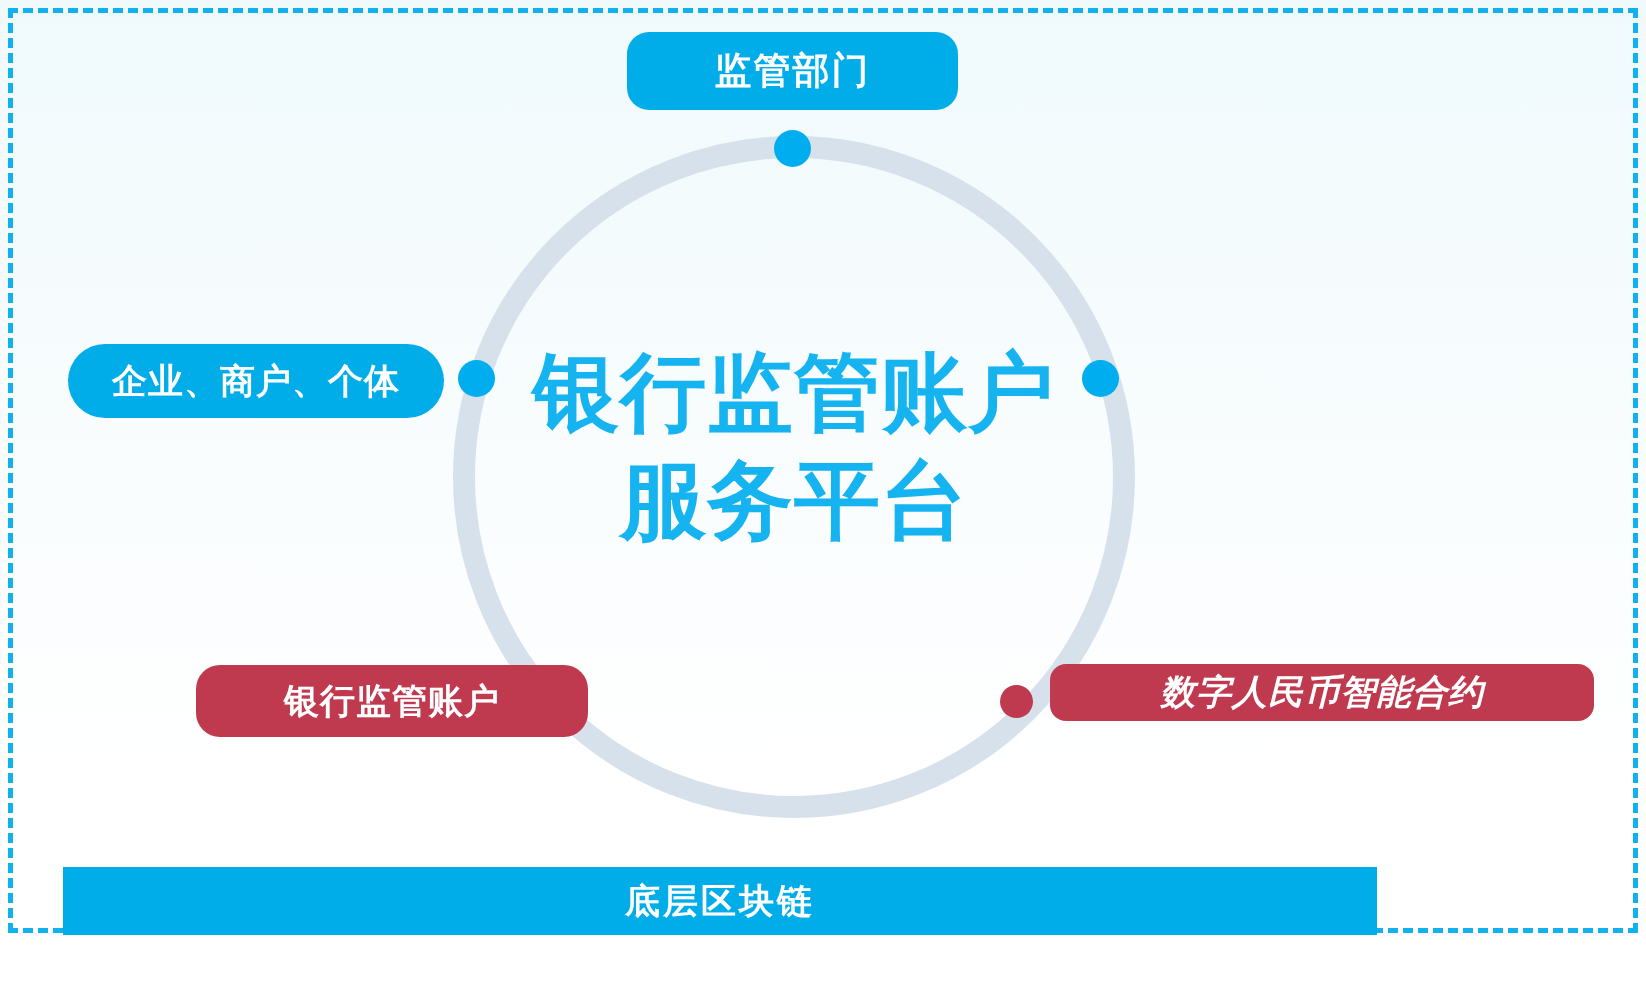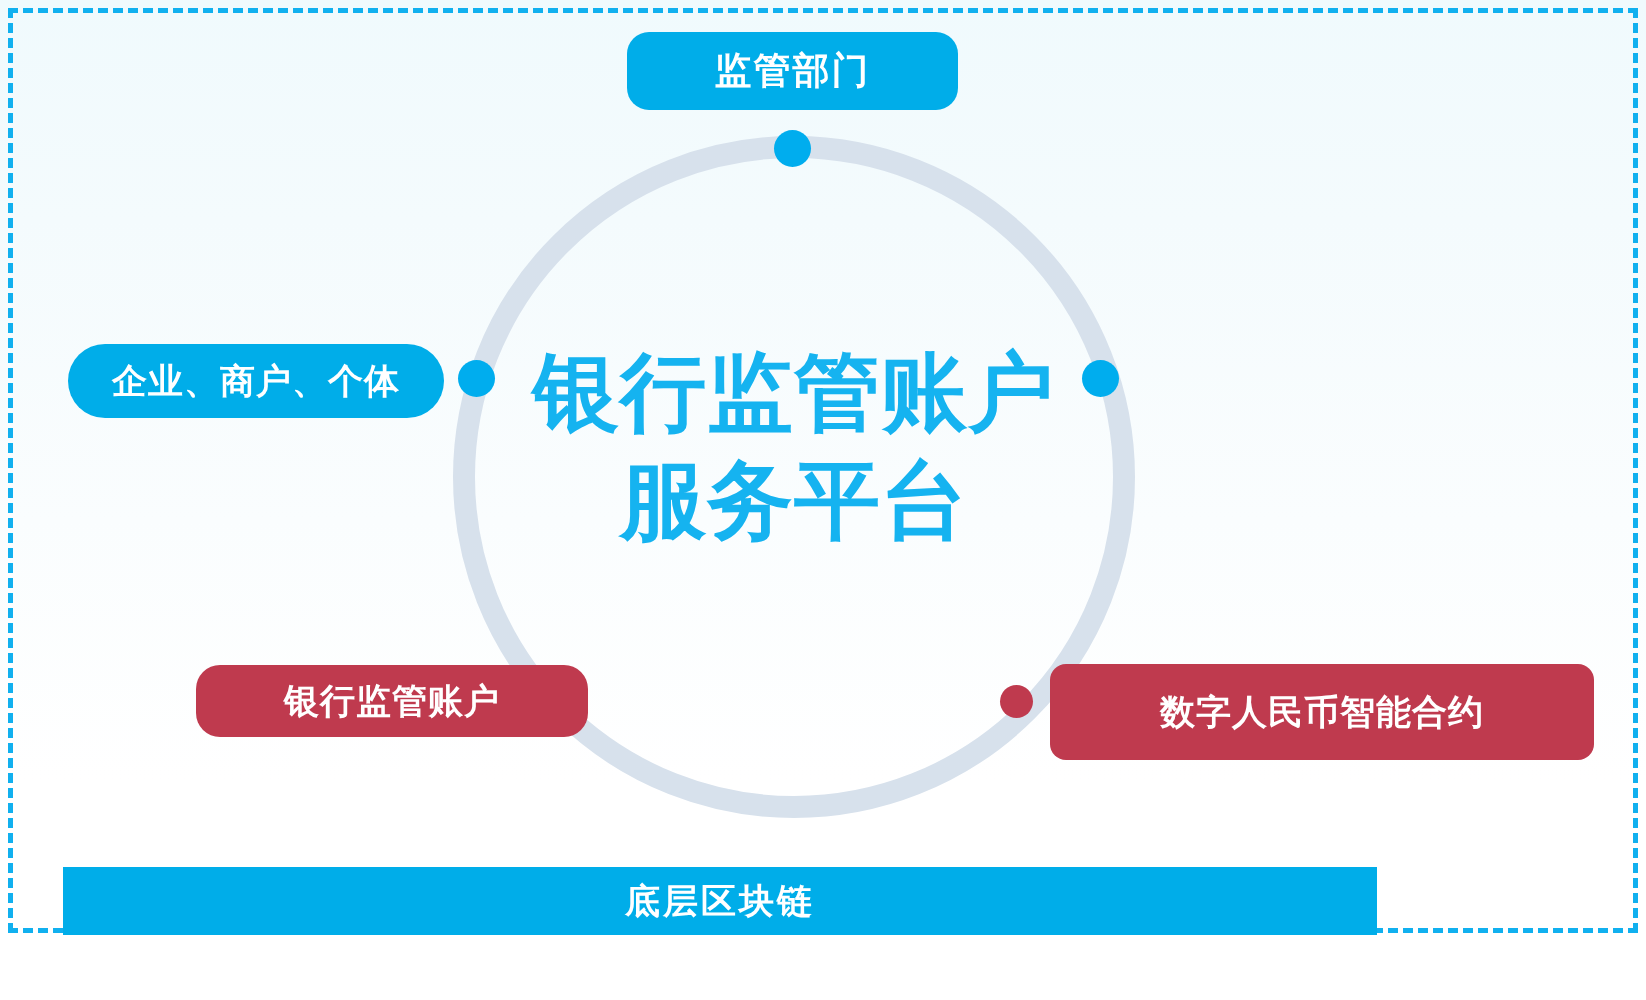--- a/index.html
+++ b/index.html
@@ -105,24 +105,25 @@
   }
   #badge-bank {
     left: 196px; top: 665px;
     width: 392px; height: 72px;
     border-radius: 24px;
     font-size: 35px;
     letter-spacing: 1px;
   }
   #badge-contract {
     left: 1050px; top: 664px;
-    width: 544px; height: 96px;
+    width: 544px; height: 57px;
     border-radius: 16px;
     font-size: 35px;
     letter-spacing: 1px;
+    font-style: italic;
   }
 
   
   #bottom-bar {
     position: absolute;
     left: 63px; top: 867px;
     width: 1314px; height: 68px;
     background: #00ade9;
     display: flex;
     align-items: center;

